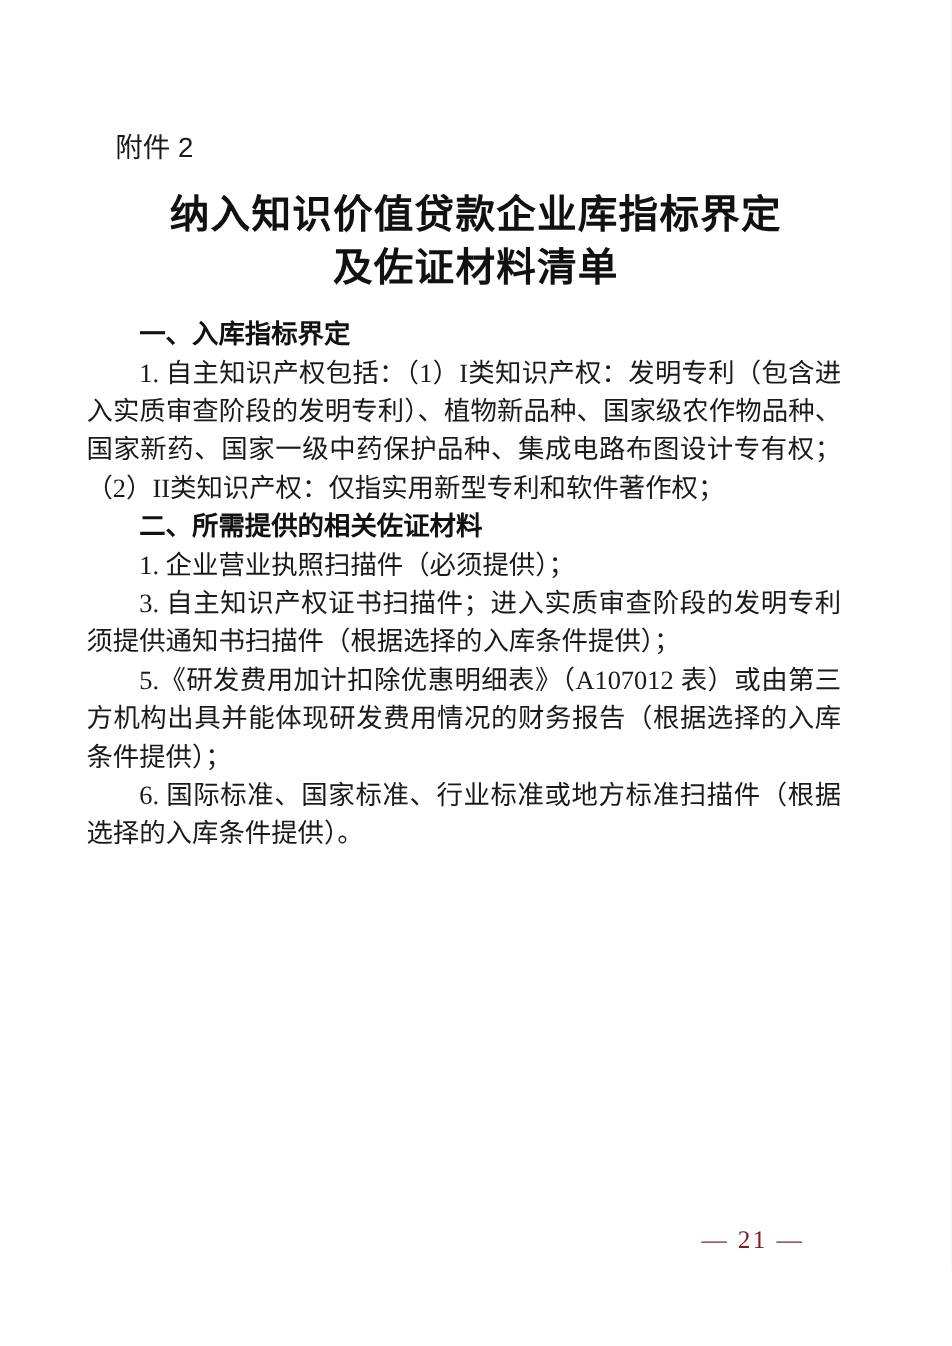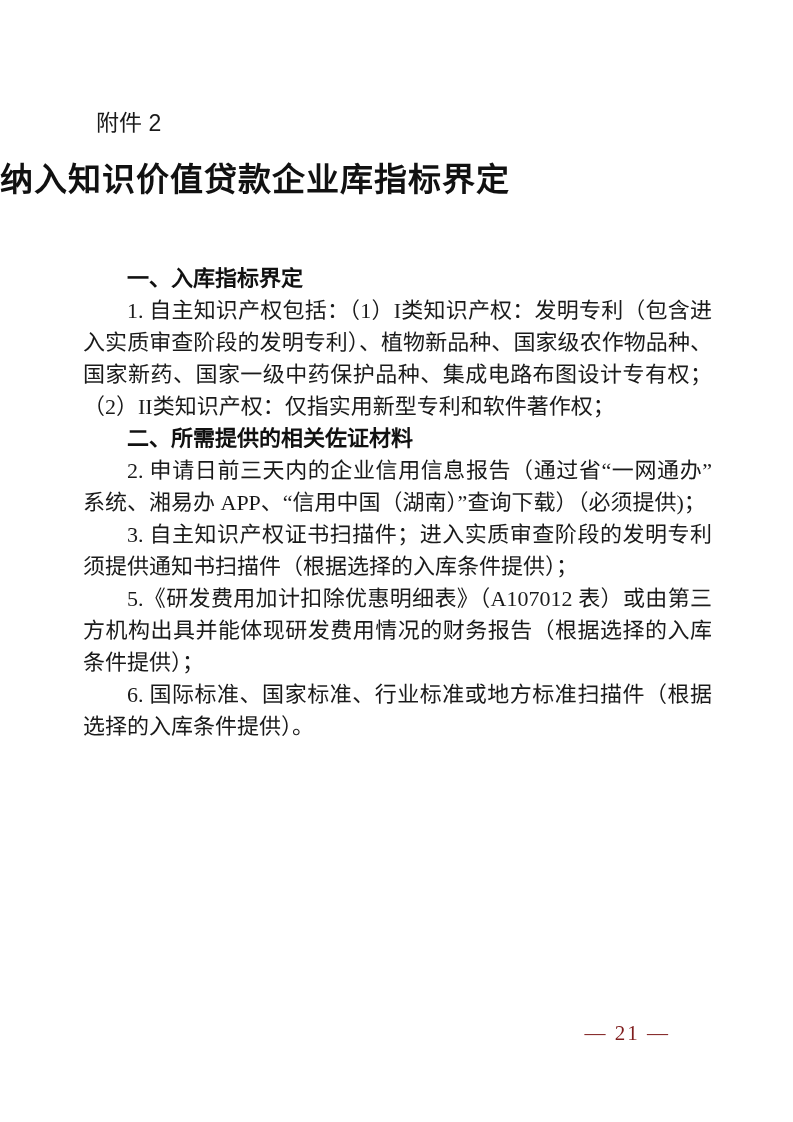--- a/index.html
+++ b/index.html
@@ -26,30 +26,31 @@
     font-weight: 500;
     color: #1a1a1a;
     white-space: nowrap;
   }
   .doc-title {
     position: absolute;
     left: 0;
     top: 158px;
     width: 100%;
     margin: 0;
+    text-align: center;
     font-family: "Liberation Serif", "DejaVu Serif", serif;
     font-weight: bold;
     font-size: 33px;
     line-height: 44px;
     letter-spacing: 1px;
     color: #111111;
   }
   .doc-body {
     position: absolute;
-    left: 83px;
+    left: 72px;
     top: 263px;
     width: 629px;
     font-size: 22px;
     line-height: 32px;
     text-align: justify;
     text-justify: inter-ideograph;
     color: #1a1a1a;
   }
   .sec-heading {
     font-family: "Liberation Sans", "DejaVu Sans", sans-serif;
@@ -76,27 +77,28 @@
 </style>
 </head>
 <body>
 
 <div class="page">
 
   <div class="attachment-label">附件 2</div>
 
   <h1 class="doc-title">
     <span>纳入知识价值贷款企业库指标界定</span><br>
+    <span>及佐证材料清单</span>
   </h1>
 
   <div class="doc-body" id="doc-body">
       <div class="sec-heading">一、入库指标界定</div>
       <p class="para">1. 自主知识产权包括：（1）I类知识产权：发明专利（包含进入实质审查阶段的发明专利）、植物新品种、国家级农作物品种、国家新药、国家一级中药保护品种、集成电路布图设计专有权；（2）II类知识产权：仅指实用新型专利和软件著作权；</p>
       <div class="sec-heading">二、所需提供的相关佐证材料</div>
-      <p class="para">2. 申请日前三天内的企业信用信息报告（通过省“一网通办”系统、湘易办 APP、“信用中国（湖南）”查询下载）（必须提供)；</p>
+      <p class="para">1. 企业营业执照扫描件（必须提供）；</p>
       <p class="para">3. 自主知识产权证书扫描件；进入实质审查阶段的发明专利须提供通知书扫描件（根据选择的入库条件提供）；</p>
       <p class="para">5.《研发费用加计扣除优惠明细表》（A107012 表）或由第三方机构出具并能体现研发费用情况的财务报告（根据选择的入库条件提供）；</p>
       <p class="para">6. 国际标准、国家标准、行业标准或地方标准扫描件（根据选择的入库条件提供）。</p>
     </div>
 
   <div class="page-number">— 21 —</div>
 
 </div>
 
 </body></html>

